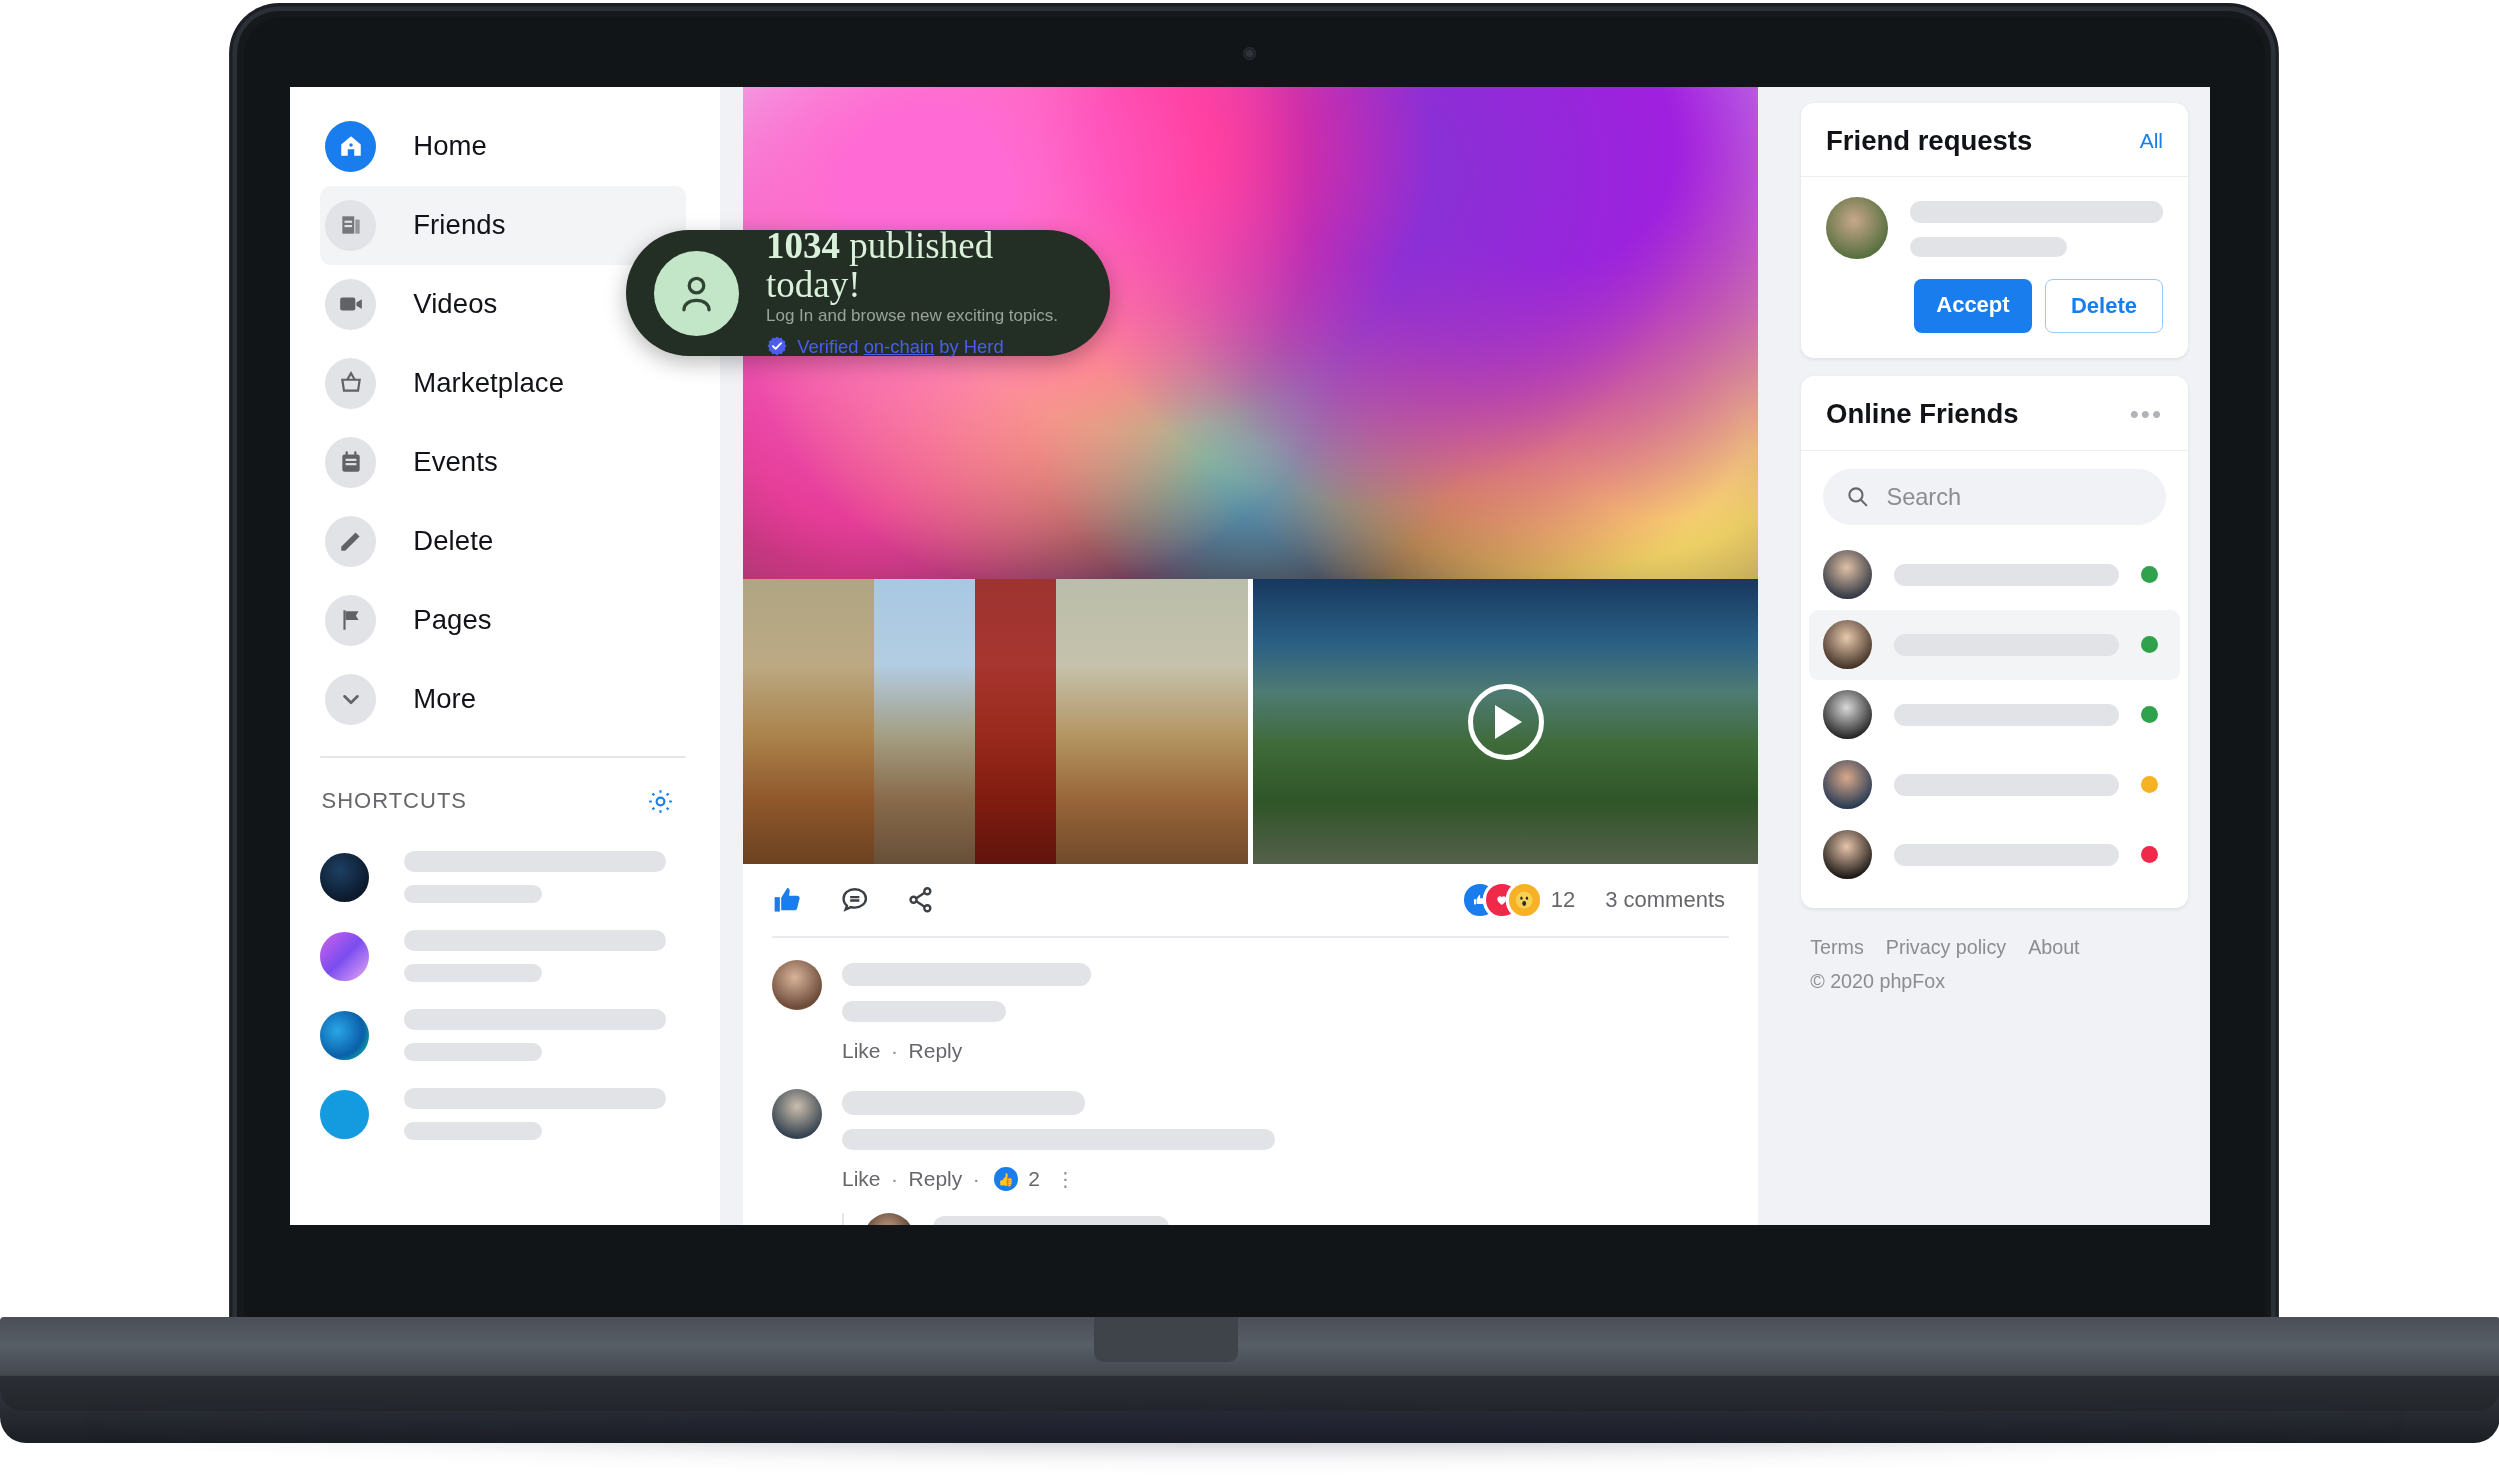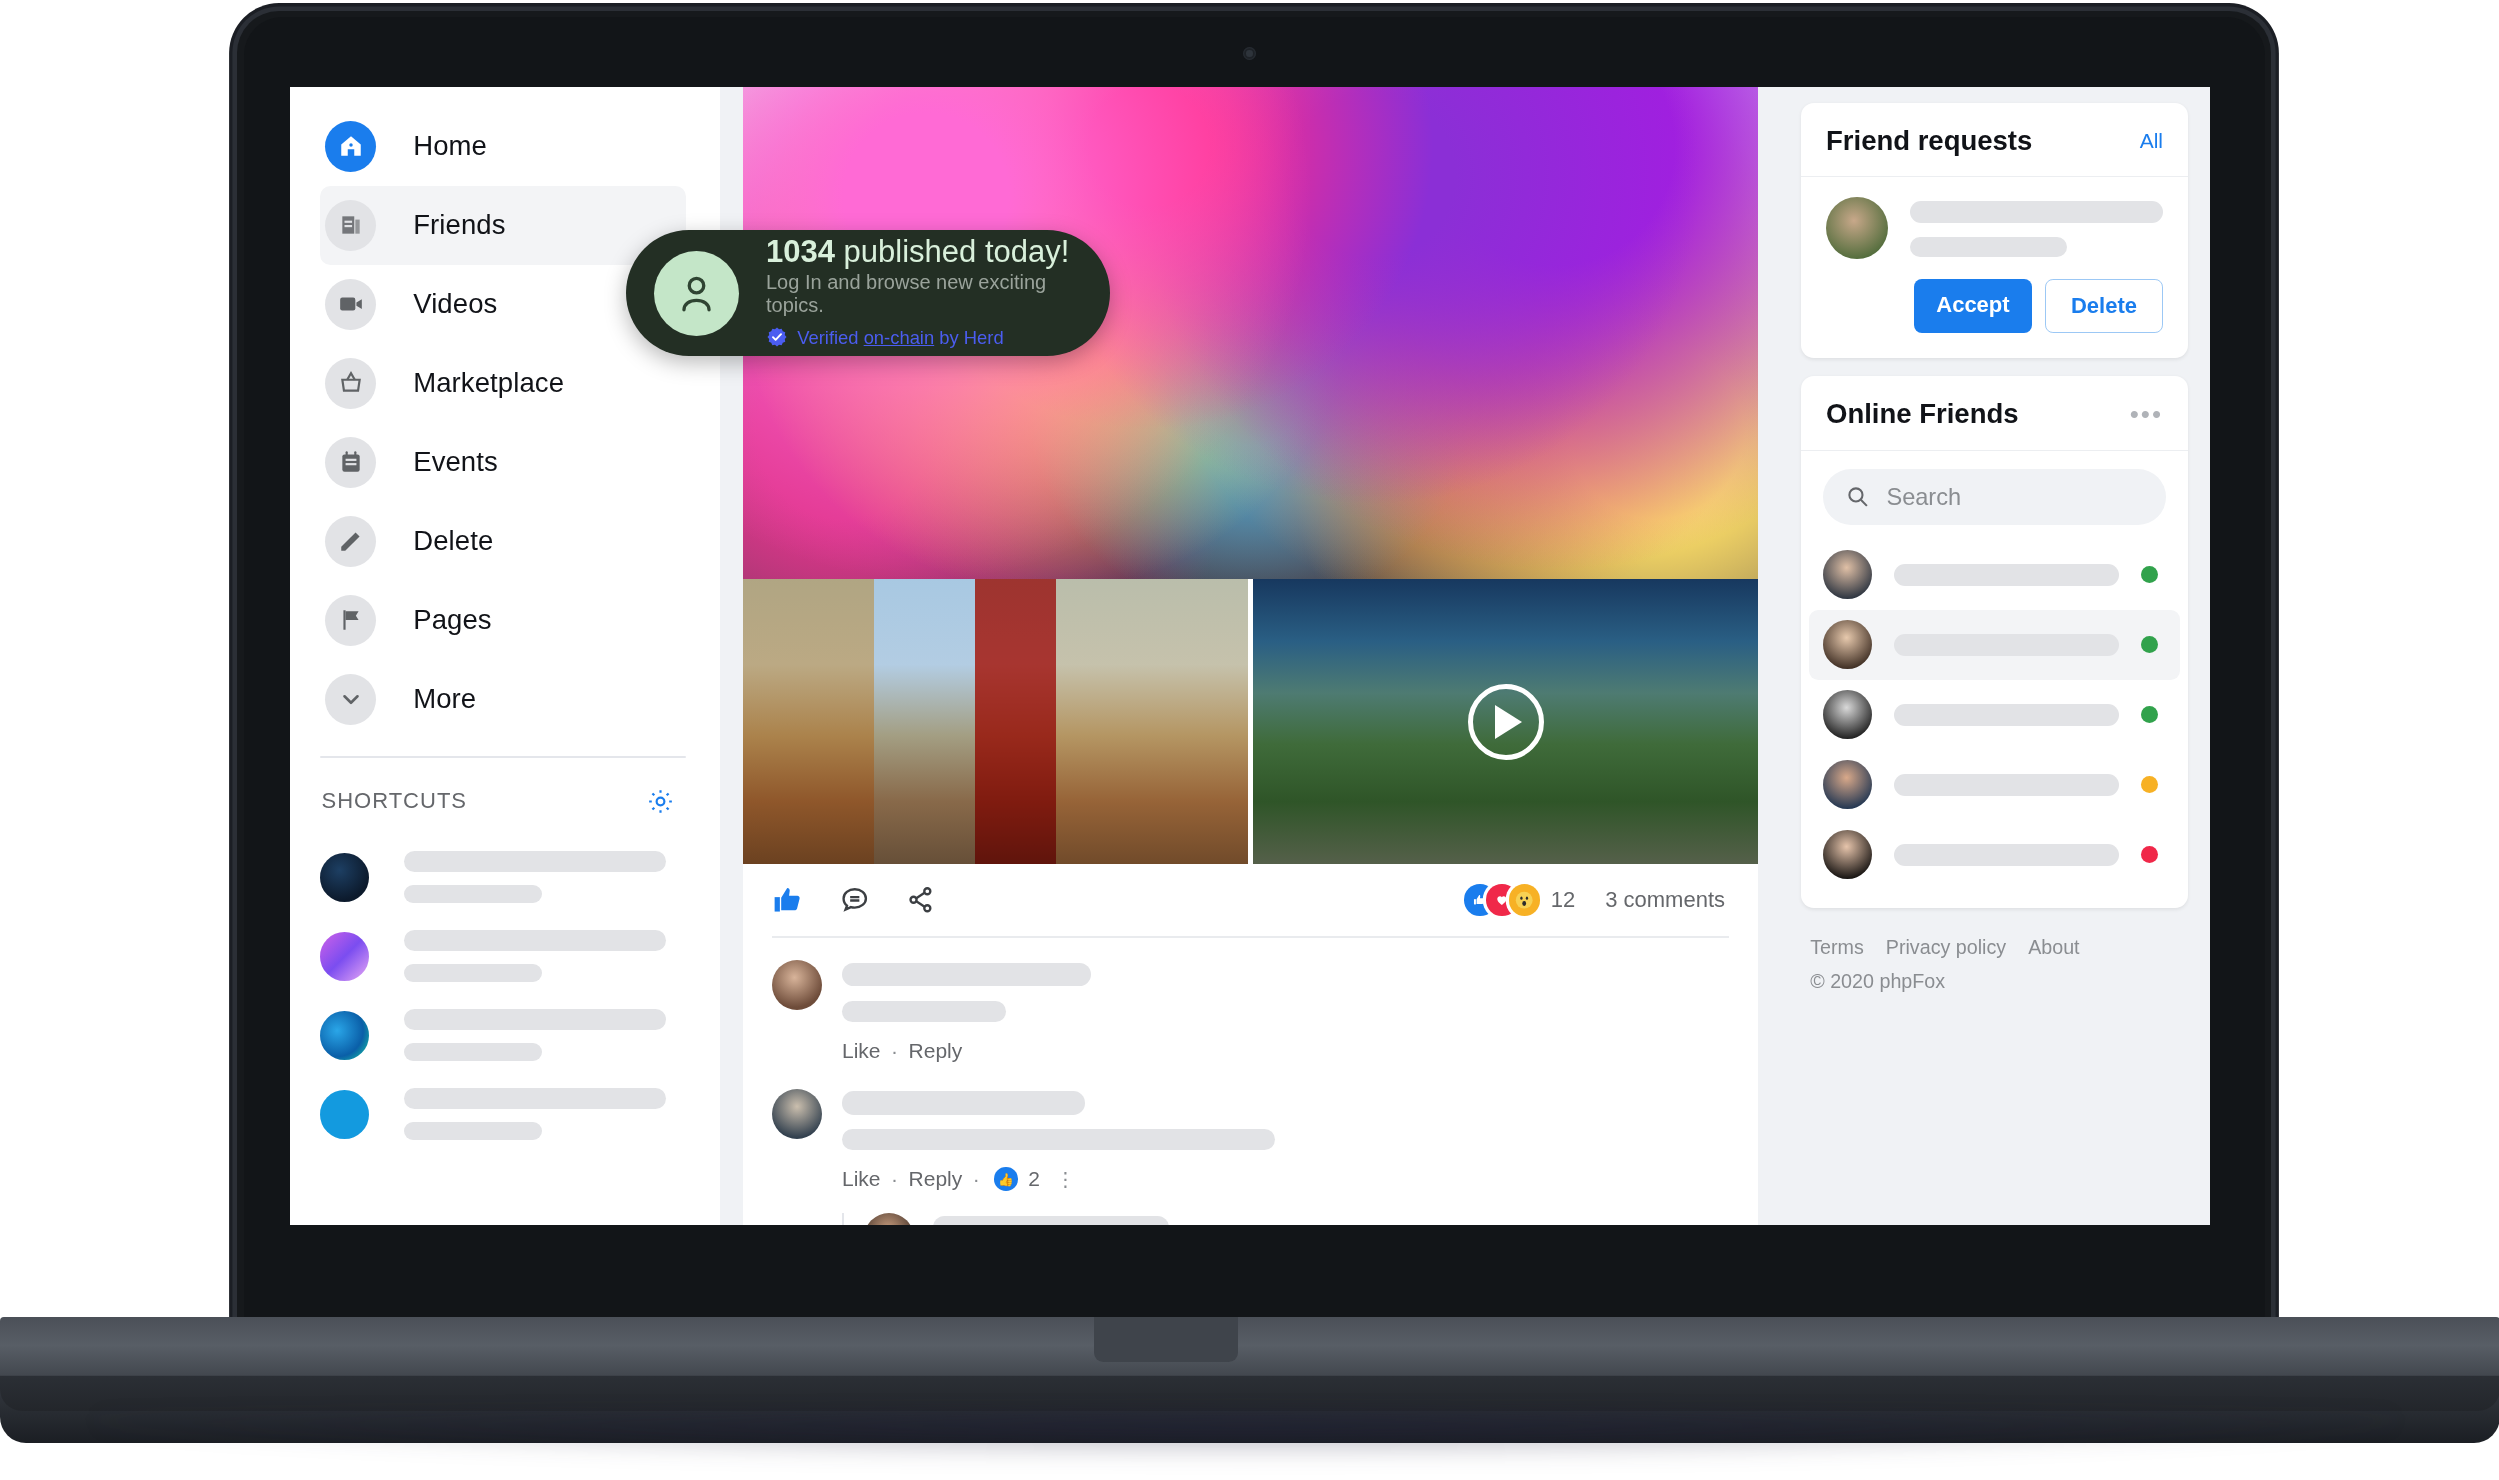--- a/index.html
+++ b/index.html
@@ -253,23 +253,23 @@
     display:flex;align-items:center;
     padding:0 29px 0 27.5px;box-sizing:border-box;
     z-index:50;
     box-shadow:0 6.6px 22px rgba(0,0,0,.28);
   }
   .toast-avatar{
     width:85px;height:85px;border-radius:50%;background:#c4e6c8;
     flex:0 0 85px;display:flex;align-items:center;justify-content:center;
   }
   .toast-body{margin-left:27.5px;}
-  .toast-title{font-size:31px;color:#d9f0db;line-height:1.05;}
+  .toast-title{font-size:37px;color:#d9f0db;line-height:1.05;font-family:Liberation Serif, serif;}
   .toast-title b{font-weight:700;color:#d9f0db;}
-  .toast-sub{font-size:20px;color:#9aa39b;margin-top:2px;}
+  .toast-sub{font-size:17px;color:#9aa39b;margin-top:2px;}
   .toast-verify{display:flex;align-items:center;margin-top:9px;}
   .toast-verify svg{width:22px;height:22px;flex:0 0 22px;}
   .toast-verify .vtxt{font-size:18.4px;color:#4b5df0;margin-left:9.2px;}
   .toast-verify .vtxt u{text-decoration:underline;}
 
   
   .ph{width:100%;height:100%;display:block;}
 </style>
 </head>
 <body>

